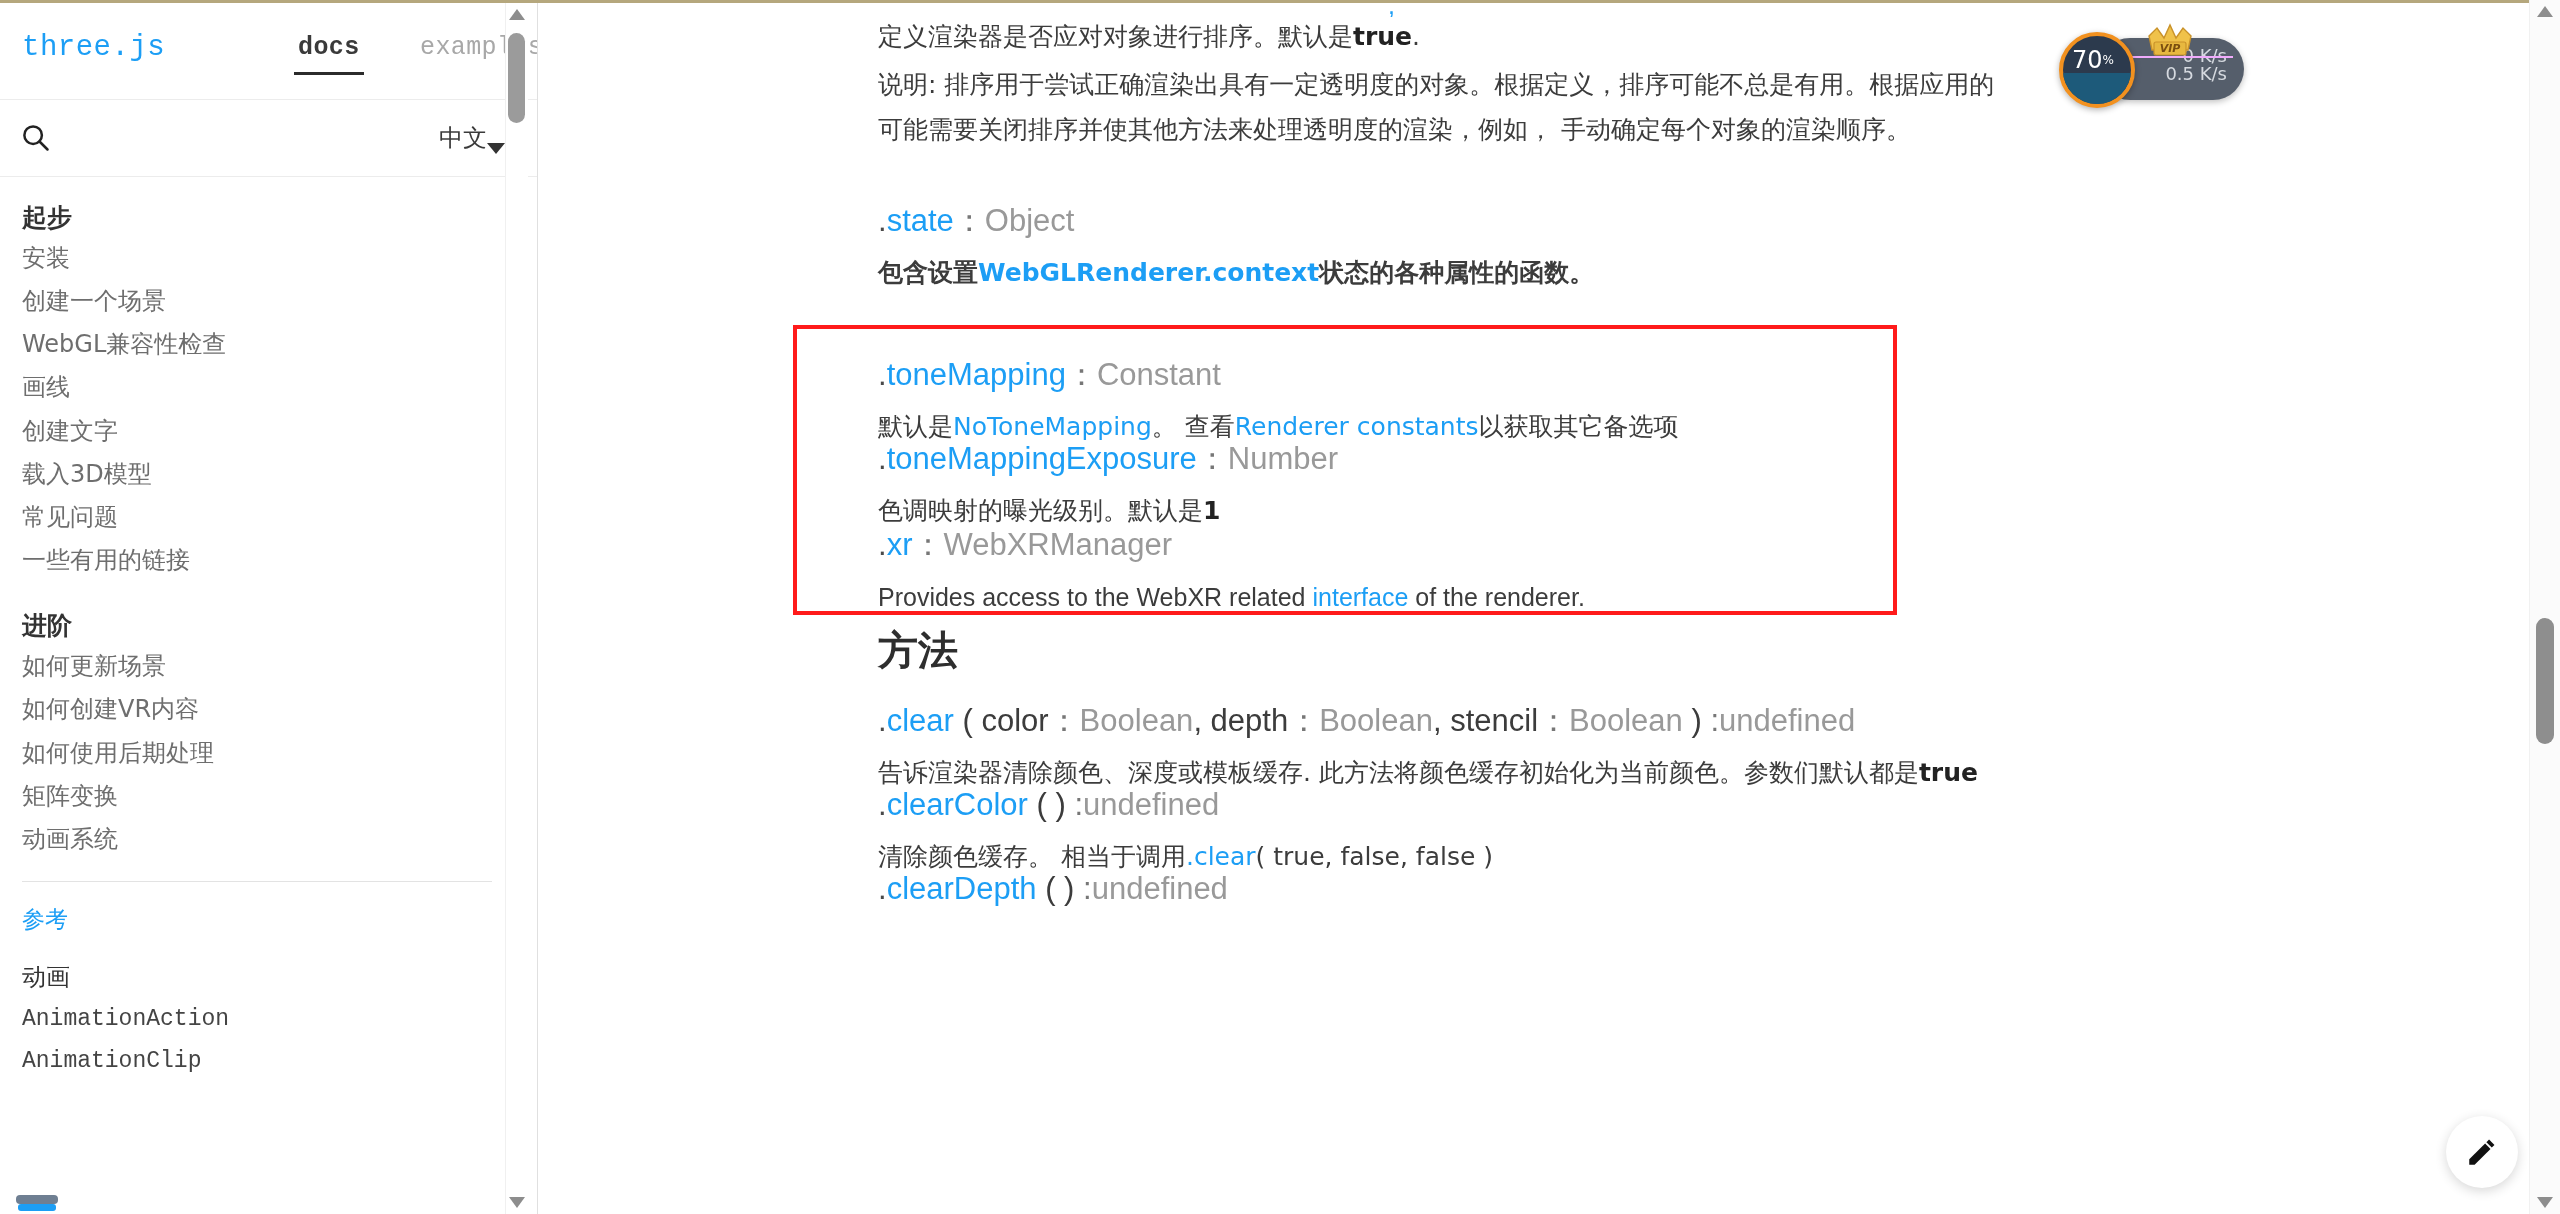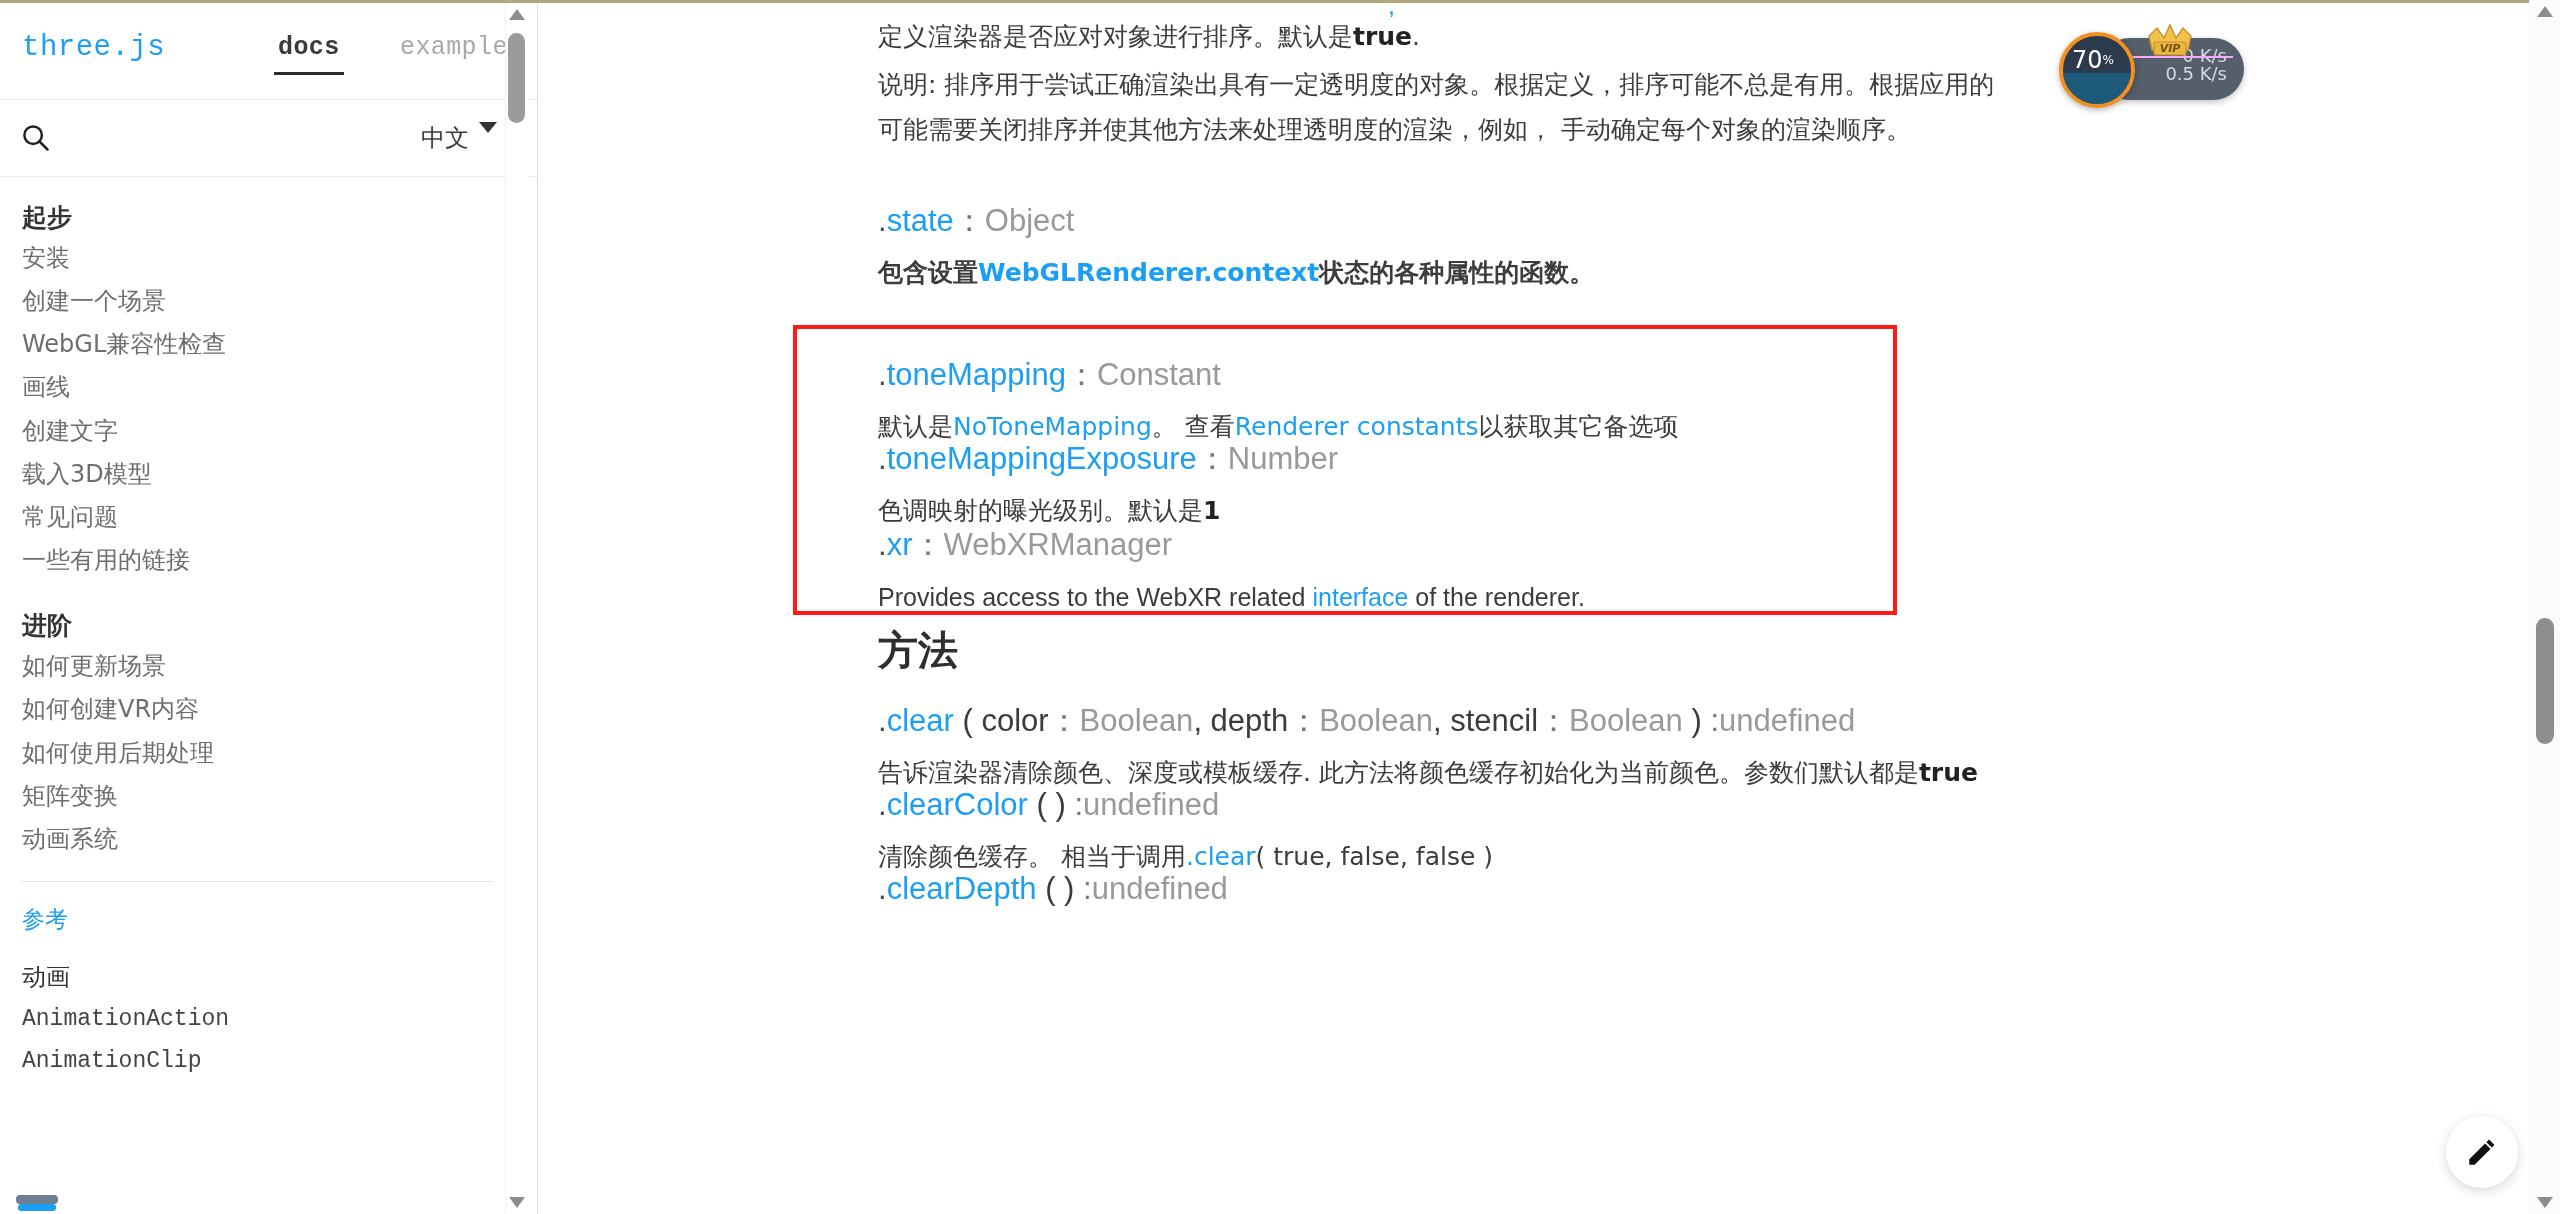--- a/index.html
+++ b/index.html
@@ -20,32 +20,32 @@
   }
   .brand-row{
     position:relative;height:96px;border-bottom:1px solid #ececec;
   }
   .brand{
     position:absolute;left:22px;top:28px;font-family:"Liberation Mono","DejaVu Sans Mono",monospace;
     font-size:29px;color:#1c9ef5;letter-spacing:.5px;
   }
   .tab{
     position:absolute;top:30px;font-family:"Liberation Mono","DejaVu Sans Mono",monospace;
-    font-size:25px;letter-spacing:.4px;cursor:pointer;
+    font-size:25px;letter-spacing:.4px;cursor:pointer;margin-left:20px;
   }
   .tab-docs{left:278px;color:#3a3a3a;font-weight:bold;}
   .tab-docs::after{
     content:"";position:absolute;left:-4px;right:-4px;bottom:-13px;height:3px;background:#2b2b2b;
   }
   .tab-examples{left:400px;color:#a8a8a8;}
 
   .search-row{position:relative;height:76px;border-bottom:1px solid #ececec;}
   .search-icon{position:absolute;left:20px;top:22px;width:30px;height:30px;cursor:pointer;}
   .lang-select{
-    position:absolute;right:40px;top:22px;display:flex;align-items:flex-start;gap:10px;cursor:pointer;
+    position:absolute;right:32px;top:22px;display:flex;align-items:flex-end;gap:0;cursor:pointer;
   }
   .lang-text{font-size:24px;color:#3a3a3a;font-family:"DejaVu Sans",sans-serif;}
   .caret{width:0;height:0;border-left:9px solid transparent;border-right:9px solid transparent;border-top:11px solid #333;}
 
   .nav{position:absolute;left:0;top:174px;width:538px;bottom:0;overflow:hidden;}
   .nav-inner{padding:24px 0 0 22px;}
   .nav-h{font-size:23px;color:#1c9ef5;margin:14px 0 26px 0;cursor:pointer;}
   .nav-sub{font-size:25px;color:#333;font-weight:bold;margin:0 0 8px 0;}
   .nav-item{font-size:24px;color:#6e6e6e;margin:0 0 11px 0;cursor:pointer;line-height:1.34;font-family:"DejaVu Sans",sans-serif;}
   .nav-item.mono{font-family:"Liberation Mono","DejaVu Sans Mono",monospace;font-size:23px;color:#444;}

